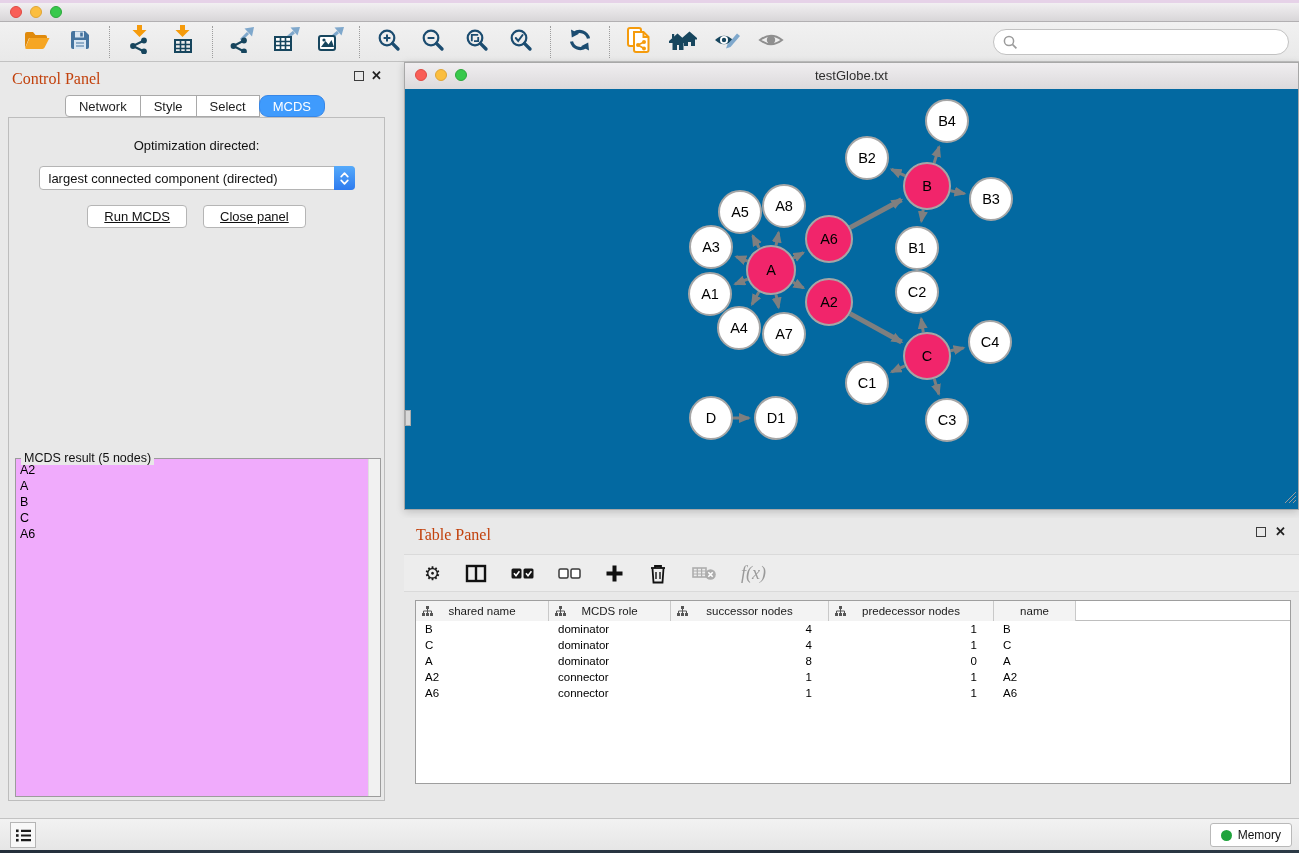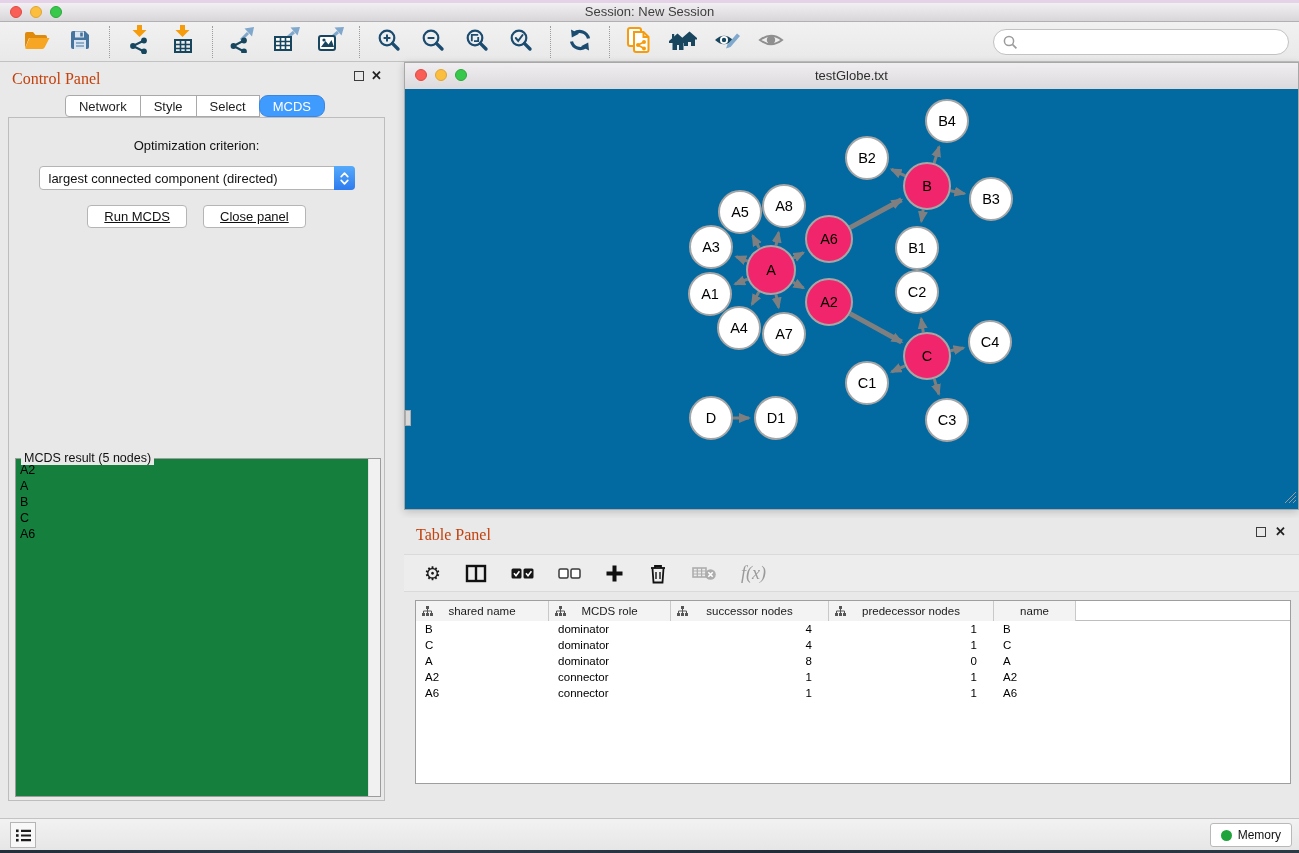--- a/index.html
+++ b/index.html
@@ -51,21 +51,21 @@
   #criterion { position:relative; width:316px; height:24px; margin:13px auto 0;
     background:#FFF; border:1px solid #B4B4B4; border-radius:4px; }
   #criterion .val { position:absolute; left:9px; top:4px; font-size:13px; color:#111; white-space:nowrap; }
   #criterion .stepper { position:absolute; right:-1px; top:-1px; width:21px; height:24px;
     background:linear-gradient(#55AAFB,#2E7BEF); border-radius:0 4px 4px 0; display:flex; align-items:center; justify-content:center; }
   .btn-row { margin-top:15px; display:flex; justify-content:center; gap:16px; }
   .aq-btn { height:23px; padding:0 16px; background:#FFF; border:1px solid #B5B5B5; border-radius:4px;
     font-size:13px; color:#111; display:flex; align-items:center;text-decoration:underline; }
 
   #mcds-fieldset { position:absolute; left:6px; right:3px; top:340px; bottom:3px;
-    border:1px solid #9C9C9C; background:#15803d; }
+    border:1px solid #9C9C9C; background:#f0abfc; }
   #mcds-legend { position:absolute; left:5px; top:-8px; background:#E8E8E8; padding:0 3px;
     font-size:12.5px; color:#111; }
   #mcds-list { position:absolute; left:0; top:0; right:12px; bottom:0; padding:3px 0 0 4px; overflow:hidden; }
   .result-item { font-size:12.5px; line-height:16px; color:#000; }
   #mcds-scroll { position:absolute; right:0; top:0; width:12px; bottom:0; background:#F1F1F1; border-left:1px solid #E0E0E0; }
 
   
   #net-window { position:absolute; left:404px; top:62px; width:895px; height:448px;
     border:1px solid #A8A8A8; background:#FFF; box-shadow:0 2px 8px rgba(0,0,0,0.18); }
   #net-titlebar { position:relative; height:30px; background:linear-gradient(#F0EEF0,#D9D7D9);
@@ -113,21 +113,20 @@
 </head>
 <body>
 
 <div id="titlebar">
   <div class="lavender"></div>
   <div class="traffic" style="left:10px;">
     <div class="light red"></div>
     <div class="light yellow"></div>
     <div class="light green"></div>
   </div>
-  <div class="title">Session: New Session</div>
 </div>
 
 <div id="toolbar">
   <div class="tb-btn">
     <span>
       <svg width="27" height="22" viewBox="0 0 27 22">
           <path d="M2 19 L2 5 Q2 3 4 3 L10 3 L12.5 6 L22 6 Q24 6 24 8 L24 9 L6 9 Z" fill="#E08A0B"></path>
           <path d="M2.2 19 L6.5 9 L26.5 9 L21.6 18.6 Q21 20 19.4 20 L3.6 20 Q2.2 20 2.2 19 Z" fill="#F6A623"></path>
         </svg>
     </span>
@@ -303,21 +302,21 @@
     <span id="cp-float" class="float-box"></span>
     <span id="cp-close" class="close-x">✕</span>
   </div>
   <div id="cp-tabs">
     <div class="cp-tab">Network</div>
     <div class="cp-tab">Style</div>
     <div class="cp-tab">Select</div>
     <div class="cp-tab active">MCDS</div>
   </div>
   <div id="cp-box">
-    <div id="opt-label">Optimization criterion:</div>
+    <div id="opt-label">Optimization directed:</div>
     <div id="criterion">
       <span class="val">largest connected component (directed)</span>
       <span class="stepper">
         <svg width="11" height="15" viewBox="0 0 11 15">
             <path d="M2.2 5.6 L5.5 2.2 L8.8 5.6 M2.2 9.4 L5.5 12.8 L8.8 9.4" fill="none" stroke="#FFF" stroke-width="1.7" stroke-linecap="round" stroke-linejoin="round"></path>
           </svg>
       </span>
     </div>
     <div class="btn-row">
       <div class="aq-btn">Run MCDS</div>

